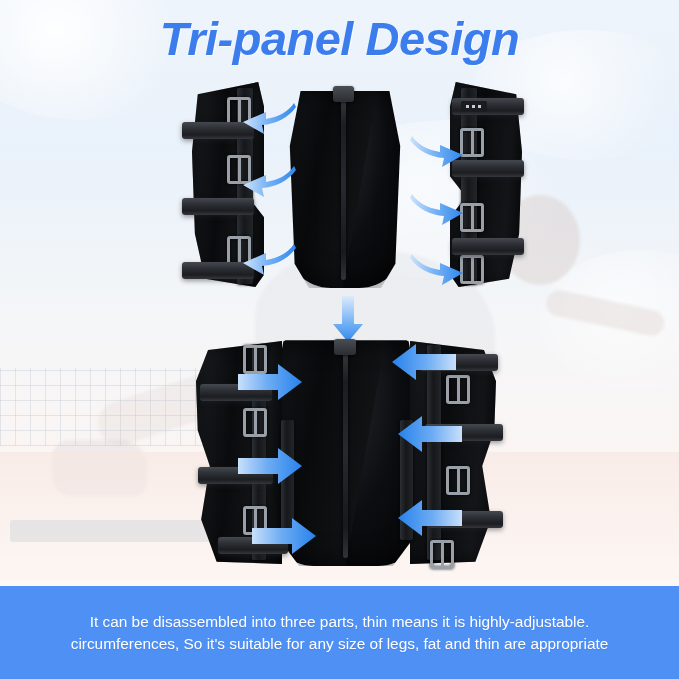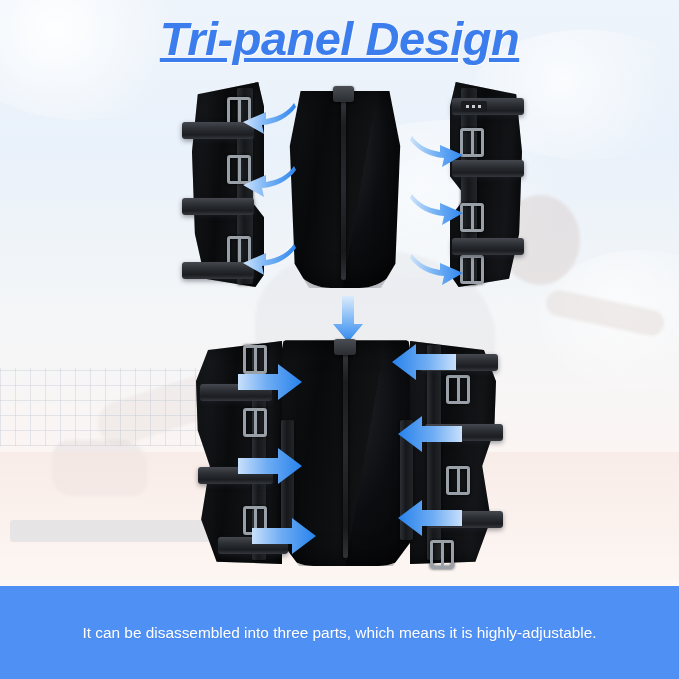--- a/index.html
+++ b/index.html
@@ -41,21 +41,20 @@
     background:rgba(196,204,214,.35);border-radius:3px;filter:blur(.6px);
   }
 
   
   .title{
     position:absolute;left:0;right:0;top:11px;text-align:center;
     font-size:47px;font-weight:bold;font-style:italic;
     color:#3c7ded;letter-spacing:-.5px;
     text-shadow:1px 1px 0 rgba(255,255,255,.85);
     white-space:nowrap;
-    text-decoration:underline;
   }
 
   
   .panel{position:absolute;}
 
   .center-panel{
     background:linear-gradient(100deg,#16181b 0%,#090a0c 30%,#101214 60%,#05060700 60%),
                radial-gradient(ellipse at 35% 25%,#2a2e33 0%,#0c0d10 55%,#050506 100%);
     border-radius:28px 28px 46px 46px;
     box-shadow:0 6px 16px rgba(20,25,35,.35), inset 0 0 28px rgba(0,0,0,.85);
@@ -289,16 +288,17 @@
 
       <g fill="url(#gInR)">
         <path d="M456 24 L416 24 L416 14 L392 32 L416 50 L416 40 L456 40 Z"></path>
         <path d="M462 96 L422 96 L422 86 L398 104 L422 122 L422 112 L462 112 Z"></path>
         <path d="M462 180 L422 180 L422 170 L398 188 L422 206 L422 196 L462 196 Z"></path>
       </g>
     </svg>
   </div>
 
   <div class="banner">
-    <div class="banner-line">It can be disassembled into three parts, which means it is highly-adjustable.</div>
+    <div class="banner-line">It can be disassembled into three parts, thin means it is highly-adjustable.</div>
+    <div class="banner-line">circumferences, So it's suitable for any size of legs, fat and thin are appropriate</div>
   </div>
 
 </div>
 
 </body></html>

